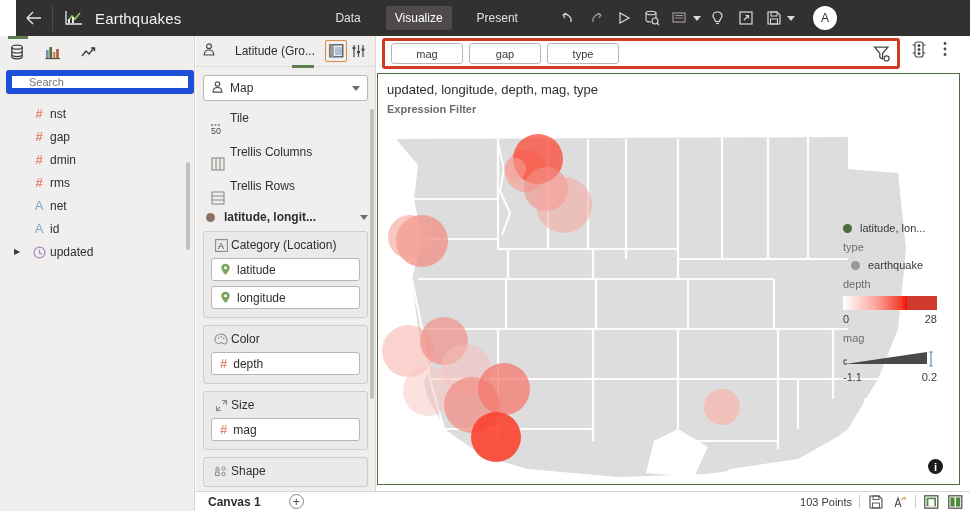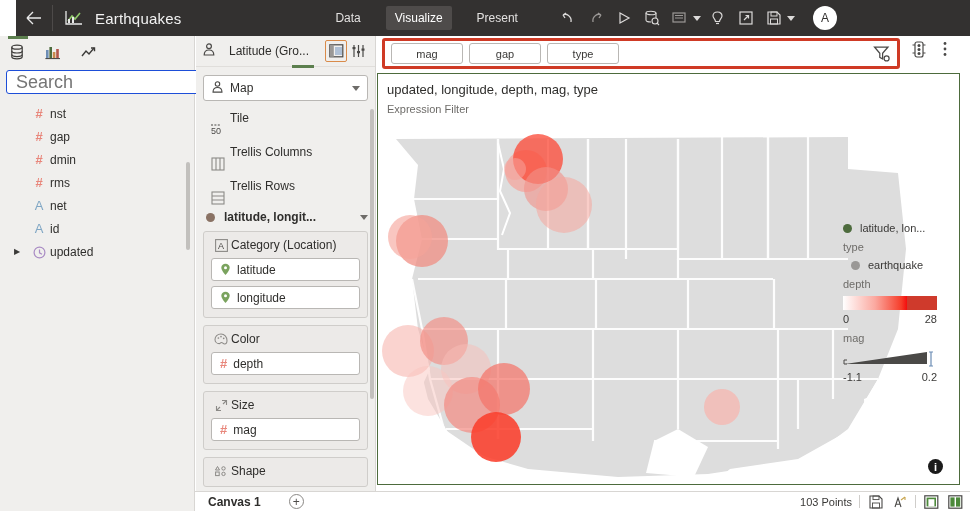--- a/index.html
+++ b/index.html
@@ -50,22 +50,22 @@
     position: absolute; left: 0; top: 36px; width: 195px; height: 455px;
     background: #f0efed; border-right: 1px solid #d8d6d3;
   }
   .left-icon-row { display: flex; align-items: center; height: 32px; padding-left: 6px; gap: 14px; position: relative; }
   .lic { width: 22px; height: 22px; display: flex; align-items: center; justify-content: center; cursor: pointer; }
   .green-underline {
     position: absolute; left: 8px; top: 0; width: 20px; height: 3px; background: #5c7f4e;
   }
   .search-row { display: flex; align-items: center; padding: 2px 6px 0 6px; gap: 7px; }
   .search-input {
-    flex: 1; height: 24px; border: 1px solid #1d4ed8; background: #ffffff; border-radius: 3px;
-    padding: 0 9px; font-size: 18px; color: #5c5a57; font-family: "Liberation Sans", sans-serif;
+    flex: 1; height: 24px; border: 6px solid #1d4ed8; background: #ffffff; border-radius: 3px;
+    padding: 0 17px; font-size: 11px; color: #5c5a57; font-family: "Liberation Sans", sans-serif;
   }
   .plus-circle {
     width: 17px; height: 17px; border-radius: 50%; border: 1px solid #6e6c69;
     display: flex; align-items: center; justify-content: center; font-size: 13px; color: #4d4b48;
     line-height: 1; cursor: pointer;
   }
   .fieldlist { margin-top: 8px; position: relative; }
   .field-row { display: flex; align-items: center; height: 23px; padding-left: 14px; cursor: pointer; }
   .field-arrow {
     width: 14px; font-size: 8px; color: #3b3a38; display: flex; align-items: center;
@@ -81,21 +81,21 @@
 
   
   .vizpanel {
     position: absolute; left: 196px; top: 36px; width: 180px; height: 455px; background: #f0efed;
     border-right: 1px solid #d8d6d3;
   }
   .viz-header {
     display: flex; align-items: center; height: 31px; padding: 0 6px; background: #f0efed;
     border-bottom: 1px solid #e0dedb; position: relative;
   }
-  .viz-title { font-size: 12px; color: #2f2e2c; margin-left: 13px; flex: 1; white-space: nowrap; overflow: hidden; }
+  .viz-title { font-size: 12px; color: #2f2e2c; margin-left: 19px; flex: 1; white-space: nowrap; overflow: hidden; }
   .vh-icon { width: 22px; height: 22px; display: flex; align-items: center; justify-content: center; cursor: pointer; }
   .vh-icon.sel { border: 1px solid #d98b4a; border-radius: 2px; }
   .viz-green-underline { position: absolute; left: 96px; bottom: -2px; width: 22px; height: 3px; background: #5c7f4e; }
   .viz-body { padding: 8px 7px 0 7px; position: relative; height: 424px; overflow: hidden; }
   .vizselect {
     display: flex; align-items: center; height: 26px; border: 1px solid #b9b7b4; background: #ffffff;
     border-radius: 3px; padding: 0 7px; cursor: pointer;
   }
   .vizselect .lbl { flex: 1; font-size: 12px; margin-left: 6px; color: #2f2e2c; }
   .chev {
@@ -142,21 +142,21 @@
   .filter-funnel { margin-left: auto; display: flex; align-items: center; cursor: pointer; }
   .fb-right { position: absolute; left: 908px; top: 38px; display: flex; align-items: center; gap: 4px; }
   .fb-ic { width: 22px; height: 22px; display: flex; align-items: center; justify-content: center; cursor: pointer; }
 
   
   .chartpanel {
     position: absolute; left: 377px; top: 73px; width: 583px; height: 412px;
     border: 1px solid #4d6b3d; background: #ffffff;
   }
   .chart-title { font-size: 13px; color: #2f2e2c; padding: 8px 0 0 9px; }
-  .chart-sub { font-size: 11px; color: #6e6c69; padding: 6px 0 0 9px; }
+  .chart-sub { font-size: 11px; color: #6e6c69; padding: 6px 0 0 9px; font-weight: bold; }
   .mapwrap { position: absolute; left: 0; top: 55px; width: 581px; height: 355px; overflow: hidden; }
   .mapsvg { position: absolute; left: 0; top: 0; }
   .bub { position: absolute; border-radius: 50%; }
   .info-badge {
     position: absolute; right: 16px; bottom: 10px; width: 15px; height: 15px; border-radius: 50%;
     background: #1b1b1b; color: #ffffff; font-size: 11px; font-weight: bold;
     display: flex; align-items: center; justify-content: center; cursor: pointer;
   }
 
   

